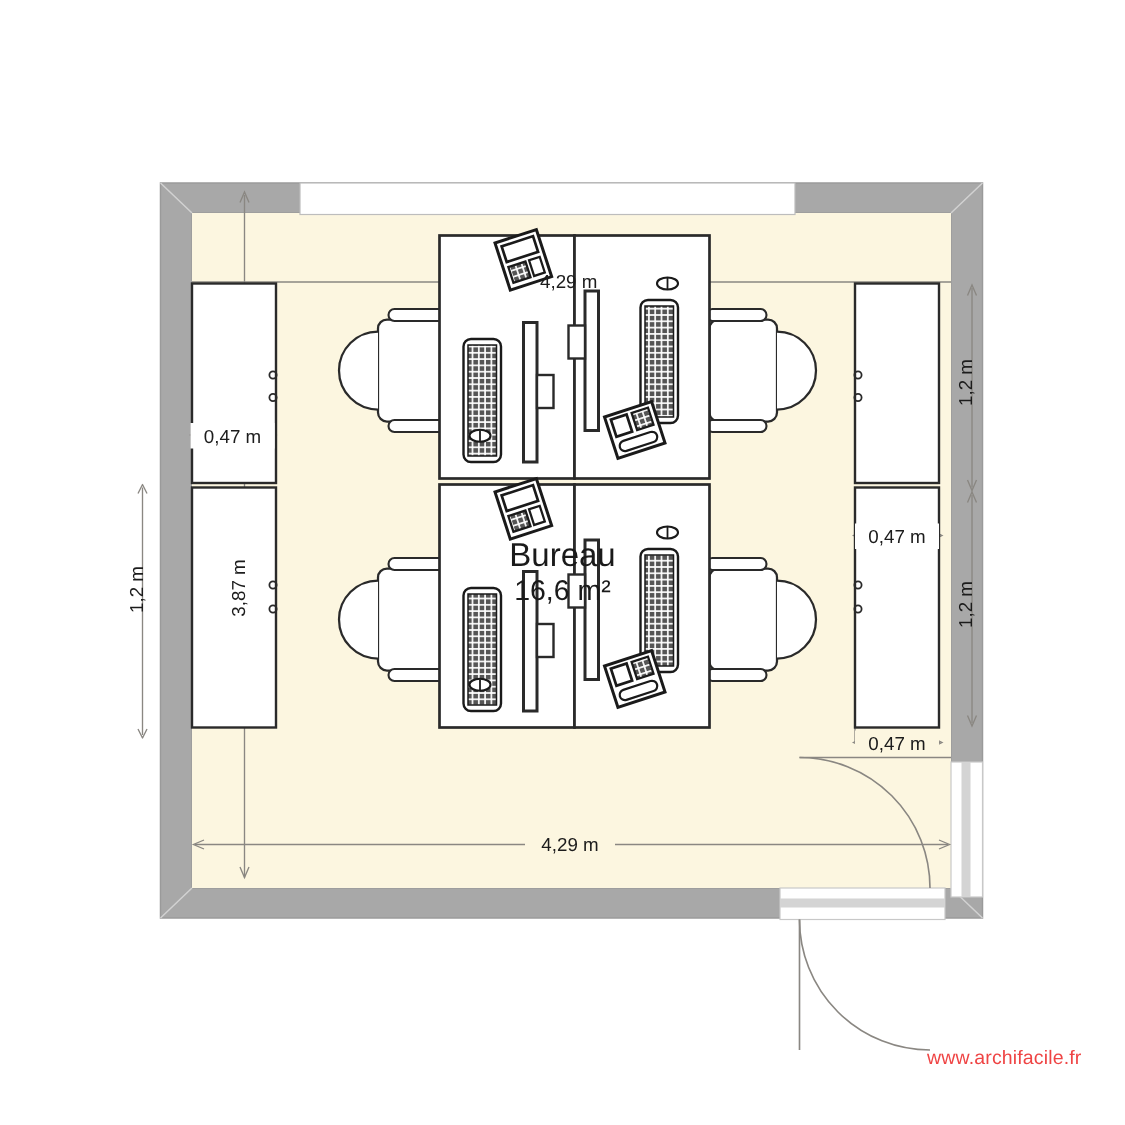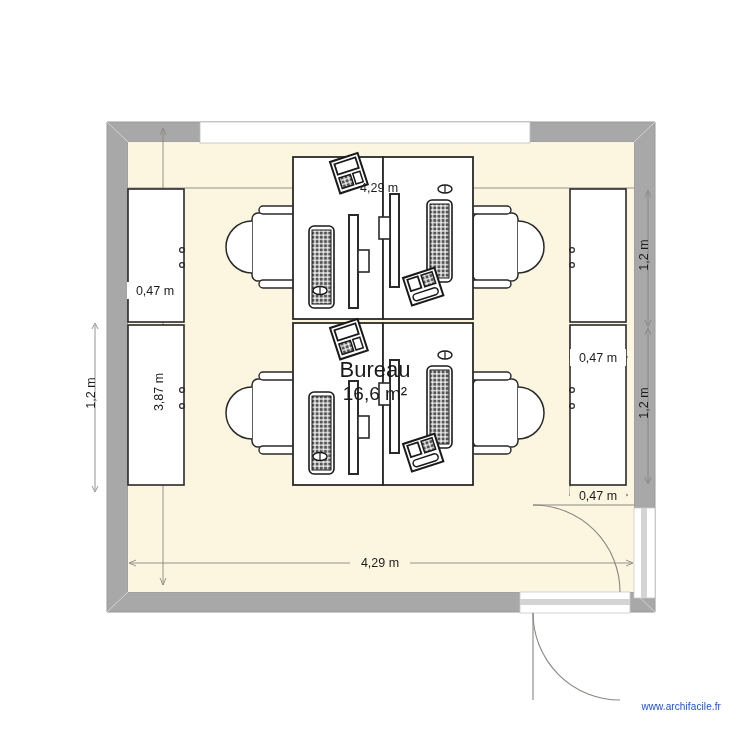--- a/index.html
+++ b/index.html
@@ -21,22 +21,22 @@
     height: 750px;
   }
   #plan-svg {
     position: absolute;
     left: 0; top: 0;
   }
   .watermark {
     position: absolute;
     right: 8px;
     bottom: 38px;
-    font-size: 10px;
-    color: #1d4ed8;
+    font-size: 13px;
+    color: #ef4444;
     font-family: "Liberation Sans", sans-serif;
     letter-spacing: 0.1px;
   }
   text {
     font-family: "Liberation Sans", sans-serif;
   }
   .dim-text {
     font-size: 12.5px;
     fill: #1c1c1c;
   }

